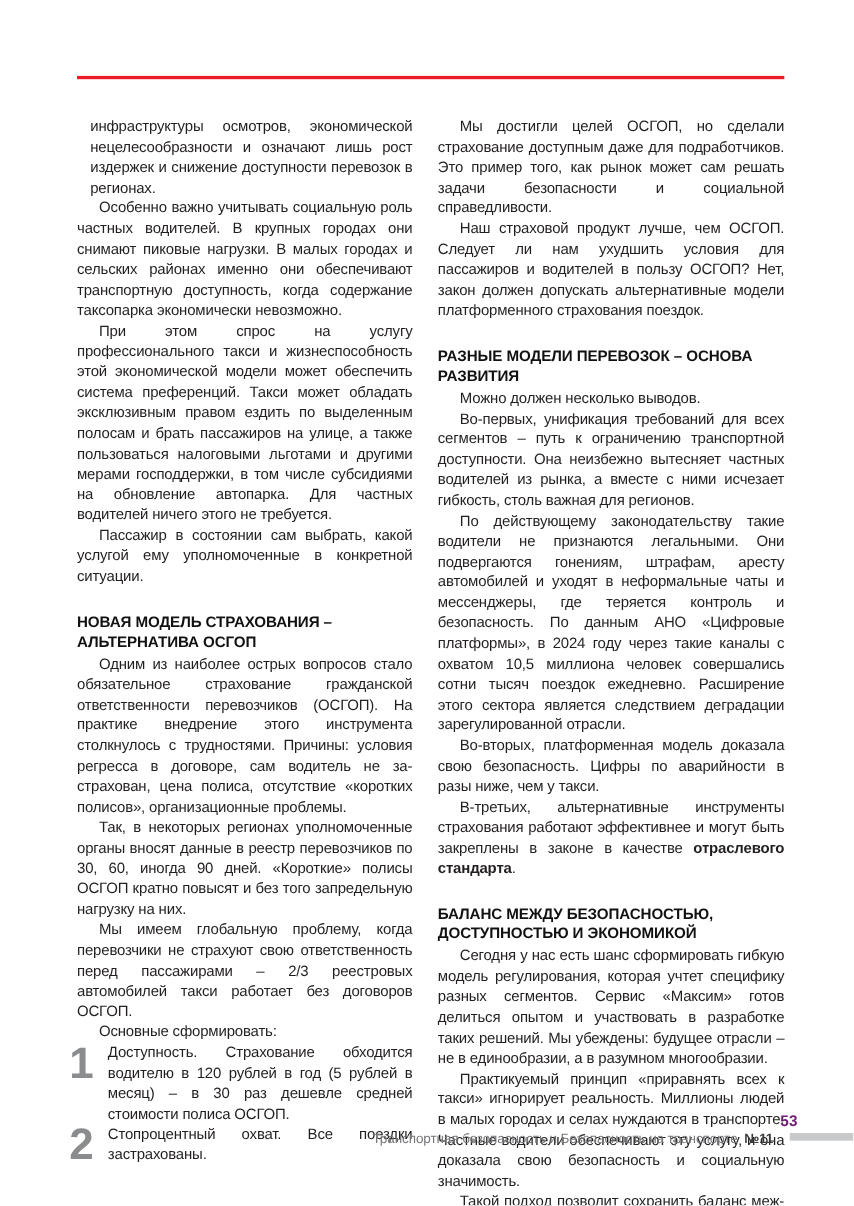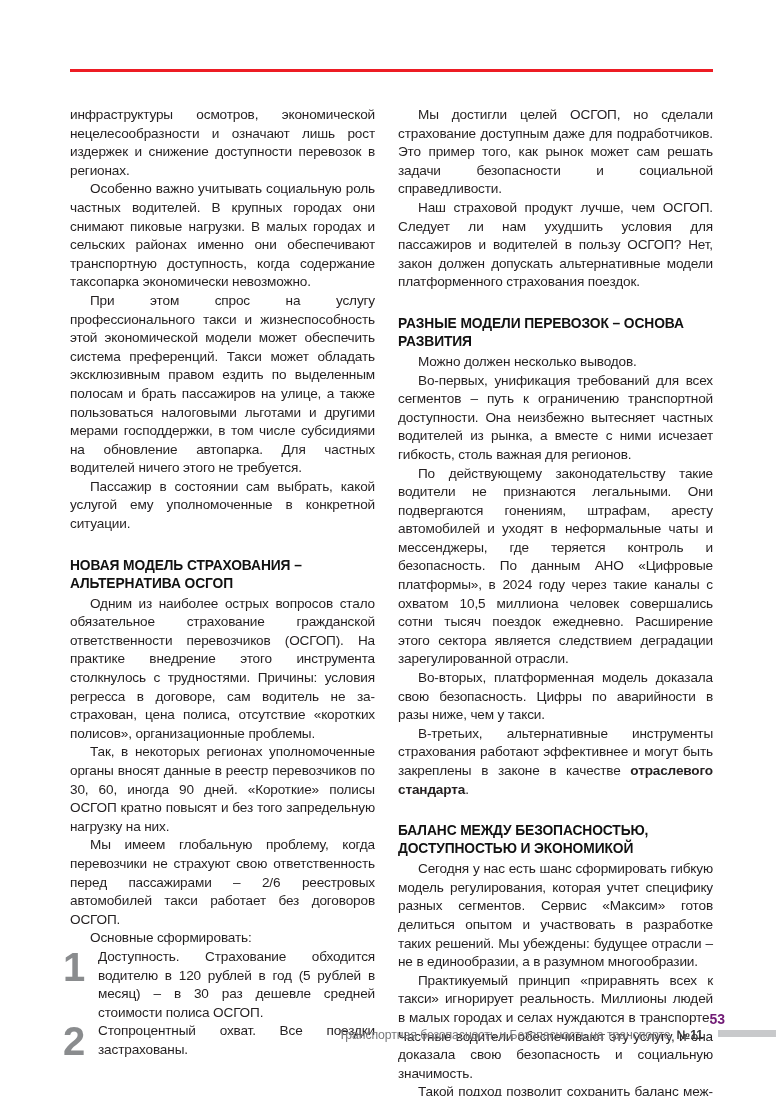--- a/index.html
+++ b/index.html
@@ -32,21 +32,21 @@
   .col-left  { width: 305px; }
   .col-right { width: 315px; }
   .col p {
     font-size: 13.6px;
     line-height: 18.6px;
     letter-spacing: -0.15px;
     text-align: justify;
     text-indent: 20px;
     color: #231f20;
   }
-  .col p.noindent { text-indent: 0; }
+  .col p.noindent { text-indent: 0; margin-left: 12px; }
   .col h2 {
     font-size: 13.8px;
     line-height: 18px;
     font-weight: bold;
     color: #111111;
     letter-spacing: -0.1px;
     margin-top: 23px;
     margin-bottom: 2px;
     text-align: left;
   }
@@ -118,21 +118,21 @@
 
     <div class="col col-left">
       <p class="noindent">инфраструктуры осмотров, экономической нецеле­сообразности и означают лишь рост издержек и сни­жение доступности перевозок в регионах.</p>
       <p>Особенно важно учитывать социальную роль частных водителей. В крупных городах они снимают пиковые нагрузки. В малых городах и сельских райо­нах именно они обеспечивают транспортную доступ­ность, когда содержание таксопарка экономически невозможно.</p>
       <p>При этом спрос на услугу профессионального такси и жизнеспособность этой экономической мо­дели может обеспечить система преференций. Такси может обладать эксклюзивным правом ездить по выделенным полосам и брать пассажиров на улице, а также пользоваться налоговыми льготами и други­ми мерами господдержки, в том числе субсидиями на обновление автопарка. Для частных водителей ничего этого не требуется.</p>
       <p>Пассажир в состоянии сам выбрать, какой услугой ему уполномоченные в конкретной ситуации.</p>
 
       <h2>НОВАЯ МОДЕЛЬ СТРАХОВАНИЯ – АЛЬТЕРНАТИВА ОСГОП</h2>
       <p>Одним из наиболее острых вопросов стало обяза­тельное страхование гражданской ответственности перевозчиков (ОСГОП). На практике внедрение этого инструмента столкнулось с трудностями. Причины: условия регресса в договоре, сам водитель не за­страхован, цена полиса, отсутствие «коротких поли­сов», организационные проблемы.</p>
       <p>Так, в некоторых регионах уполномоченные ор­ганы вносят данные в реестр перевозчиков по 30, 60, иногда 90 дней. «Короткие» полисы ОСГОП кратно повысят и без того запредельную нагрузку на них.</p>
-      <p>Мы имеем глобальную проблему, когда перевоз­чики не страхуют свою ответственность перед пасса­жирами – 2/6 реестровых автомобилей такси работа­ет без договоров ОСГОП.</p>
+      <p>Мы имеем глобальную проблему, когда перевоз­чики не страхуют свою ответственность перед пасса­жирами – 2/3 реестровых автомобилей такси работа­ет без договоров ОСГОП.</p>
       <p>Основные сформировать:</p>
 
       <ol class="features">
         <li>
           <span class="num">1</span>
           <span>Доступность. Страхование обходится водителю в 120 рублей в год (5 рублей в месяц) – в 30 раз дешевле средней стоимости полиса ОСГОП.</span>
         </li>
         <li>
           <span class="num">2</span>
           <span>Стопроцентный охват. Все поездки застрахо­ваны.</span>

